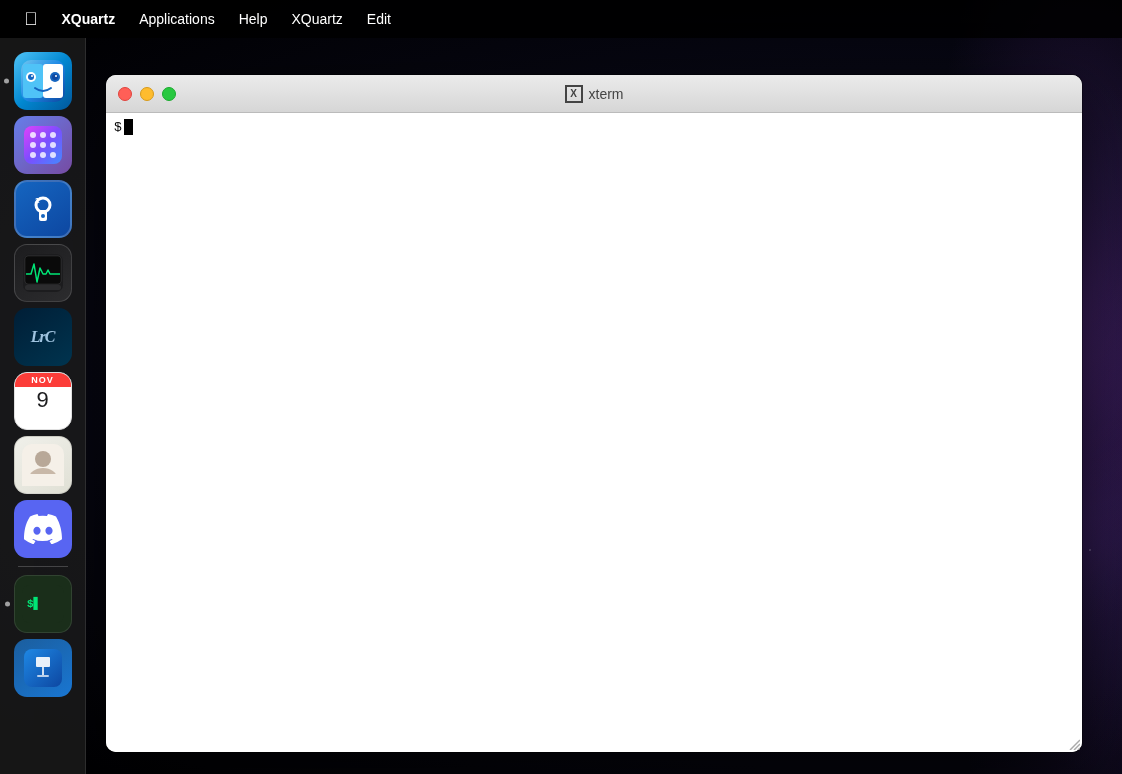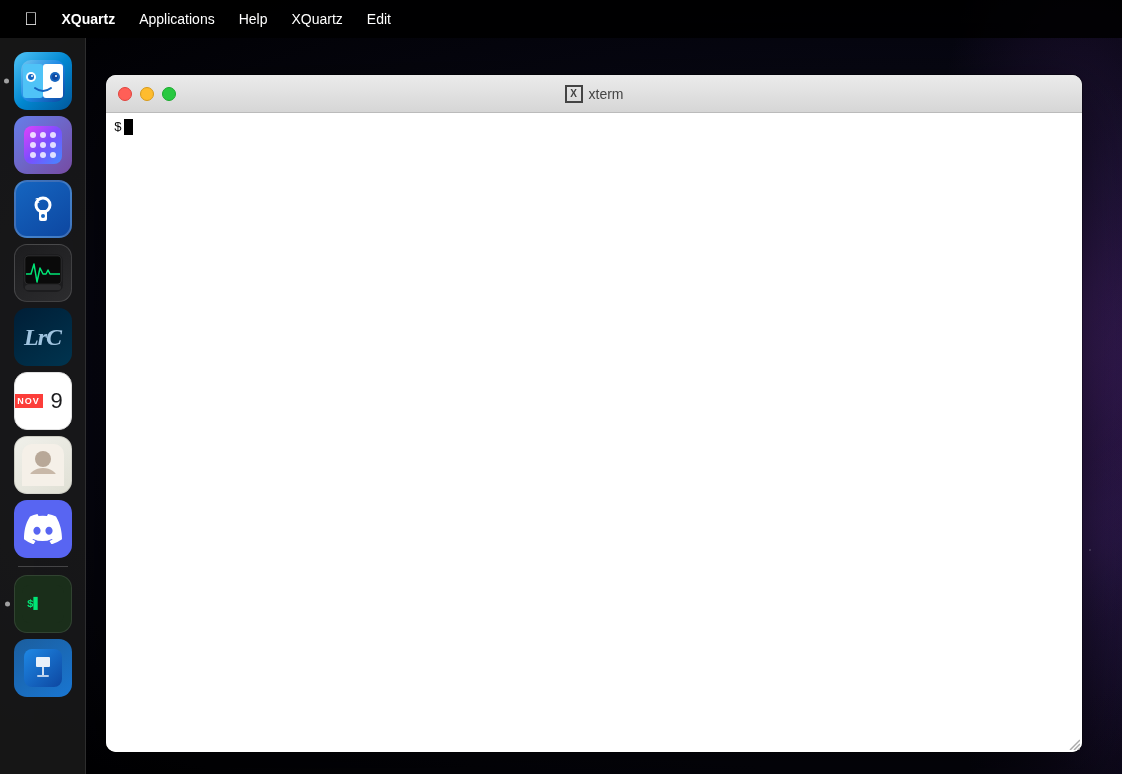--- a/index.html
+++ b/index.html
@@ -416,24 +416,24 @@
       <rect width="40" height="38" rx="7" fill="#1c1c1e"></rect>
       <rect x="2" y="2" width="36" height="28" rx="3" fill="#0a0a0a" stroke="rgba(255,255,255,0.2)" stroke-width="0.5"></rect>
 
       <polyline points="3,20 8,20 11,10 14,28 17,14 20,20 23,20 25,16 27,20 37,20" fill="none" stroke="#00e676" stroke-width="1.5" stroke-linejoin="round"></polyline>
 
       <rect x="2" y="31" width="36" height="5" rx="2" fill="#2c2c2e"></rect>
     </svg>
   </div>
 
   <div class="dock-app lightroom-icon" title="Adobe Lightroom Classic" style="background:linear-gradient(145deg,#001e36,#00344f);">
-    <div style="color:#a0c4e0; font-size:24px; font-weight:700; font-style:italic; font-family:Georgia,serif; letter-spacing:-1px; line-height:1;">LrC</div>
-  </div>
-
-  <div class="dock-app calendar-icon" title="Calendar" style="flex-direction:row; justify-content:flex-start; background:white; overflow:hidden;">
+    <div style="color:#a0c4e0; font-size:16px; font-weight:700; font-style:italic; font-family:Georgia,serif; letter-spacing:-1px; line-height:1;">LrC</div>
+  </div>
+
+  <div class="dock-app calendar-icon" title="Calendar" style="flex-direction:column; justify-content:flex-start; background:white; overflow:hidden;">
     <div class="calendar-header">NOV</div>
     <div class="calendar-day">9</div>
   </div>
 
   <div class="dock-app contacts-icon" title="Contacts" style="background:linear-gradient(145deg,#f0f0ea,#e0e0d5); overflow:hidden;">
     <svg width="42" height="42" viewBox="0 0 42 42">
       <rect width="42" height="42" rx="10" fill="#f5f0e8"></rect>
 
       <circle cx="21" cy="15" r="8" fill="#b8a898"></circle>
       <ellipse cx="21" cy="34" rx="14" ry="10" fill="#c8b8a8"></ellipse>

